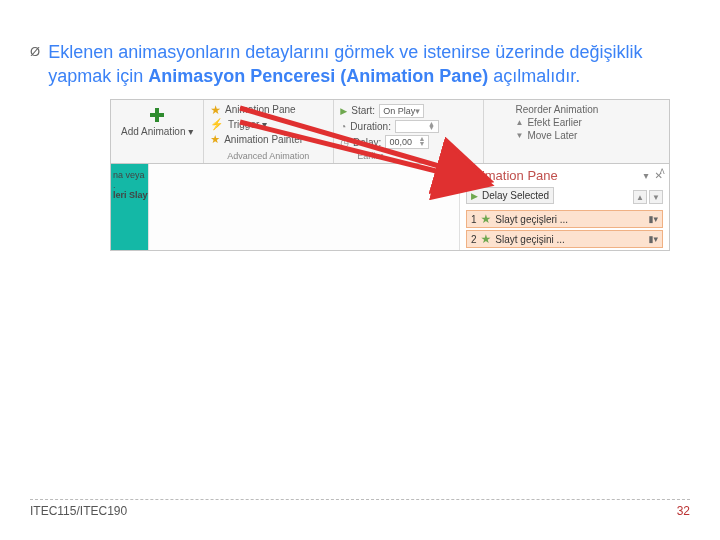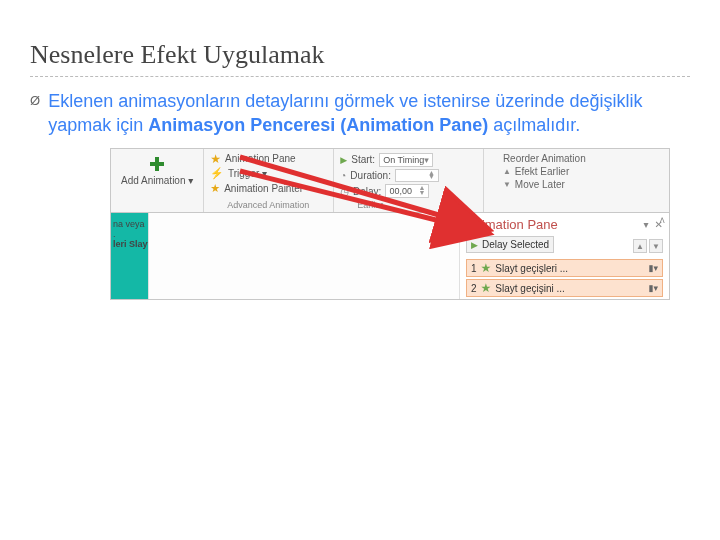--- a/index.html
+++ b/index.html
@@ -201,21 +201,20 @@
     display: flex; justify-content: space-between;
     font-size: 12px; color: #555;
     padding-top: 4px;
   }
   .footer .pg { color: #b33; }
 </style>
 </head>
 <body>
 
 <div class="slide">
-  <h1 class="title">Nesnelere Efekt Uygulamak</h1>
 
   <div class="bullet-row">
     <span class="bullet-marker">Ø</span>
     <p class="bullet-text">
       <span>Eklenen animasyonların detaylarını görmek ve istenirse üzerinde değişiklik yapmak için </span><b>Animasyon Penceresi (Animation Pane)</b><span> açılmalıdır.</span>
     </p>
   </div>
 
   <div class="ribbon-wrap">
     <div class="ribbon">
@@ -244,21 +243,21 @@
         </div>
         <div class="rgroup-label">Advanced Animation</div>
       </div>
 
       <div class="rgroup" style="min-width:150px;align-items:flex-start">
         <div class="col">
           <div class="small-row">
             <span class="play-tri">▶</span>
             <span>Start:</span>
             <span class="field">
-              <span>On Timing</span>
+              <span>On Play</span>
               <span style="color:#888">▾</span>
             </span>
           </div>
           <div class="small-row">
             <span class="clock">◔</span>
             <span>Duration:</span>
             <span class="field">
               <span></span>
               <span class="spin">
                   <span>▲</span>
@@ -274,21 +273,21 @@
               <span class="spin">
                   <span>▲</span>
                   <span>▼</span>
                 </span>
             </span>
           </div>
         </div>
         <div class="rgroup-label">Earlier</div>
       </div>
 
-      <div class="rgroup reorder" style="border-right:none;min-width:120px;align-items:center">
+      <div class="rgroup reorder" style="border-right:none;min-width:120px;align-items:flex-end">
         <div class="col">
           <div class="small-row">Reorder Animation</div>
           <div class="small-row">
             <span class="tri-up">▲</span>
             <span>Efekt Earlier</span>
           </div>
           <div class="small-row">
             <span class="tri-dn">▼</span>
             <span>Move Later</span>
           </div>
@@ -339,13 +338,17 @@
       <defs>
         <marker id="ah" markerWidth="12" markerHeight="12" refX="9" refY="6" orient="auto">
           <path d="M0,0 L12,6 L0,12 Z" fill="#e03030"></path>
         </marker>
       </defs>
       <line x1="10" y1="6" x2="250" y2="76" stroke="#e03030" stroke-width="5" marker-end="url(#ah)"></line>
       <line x1="10" y1="20" x2="250" y2="80" stroke="#e03030" stroke-width="5" marker-end="url(#ah)"></line>
     </svg>
   </div>
 
+  <div class="footer">
+    <span>ITEC115/ITEC190</span>
+    <span class="pg">32</span>
+  </div>
 </div>
 
 </body></html>

